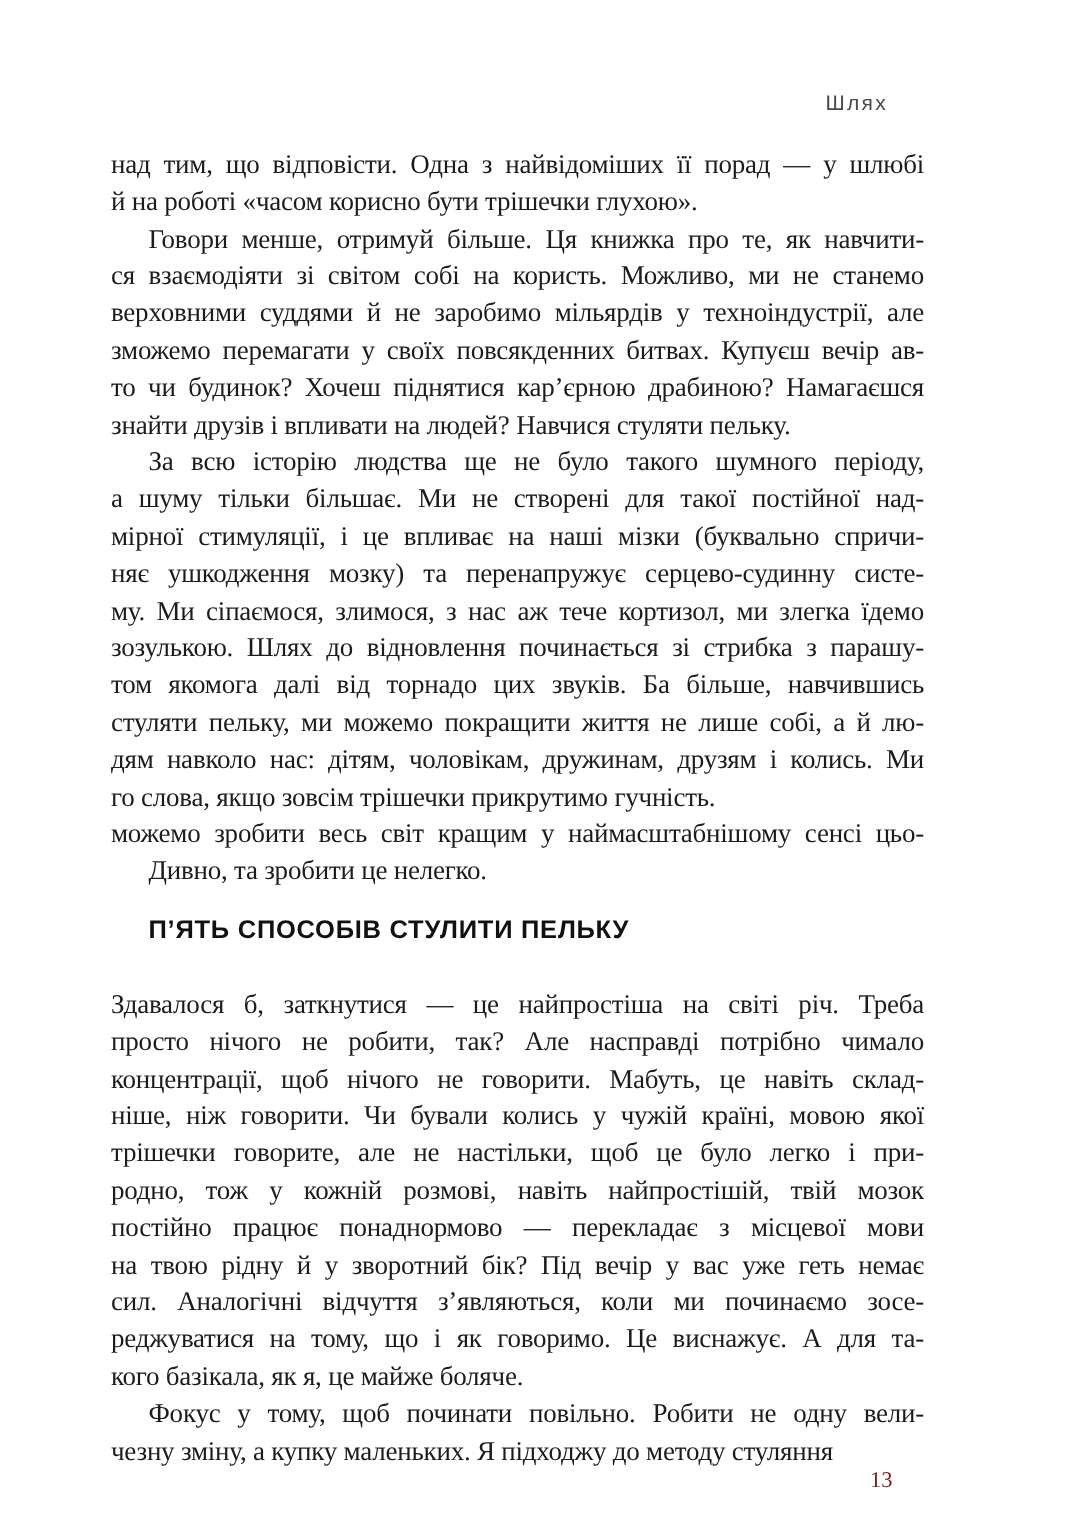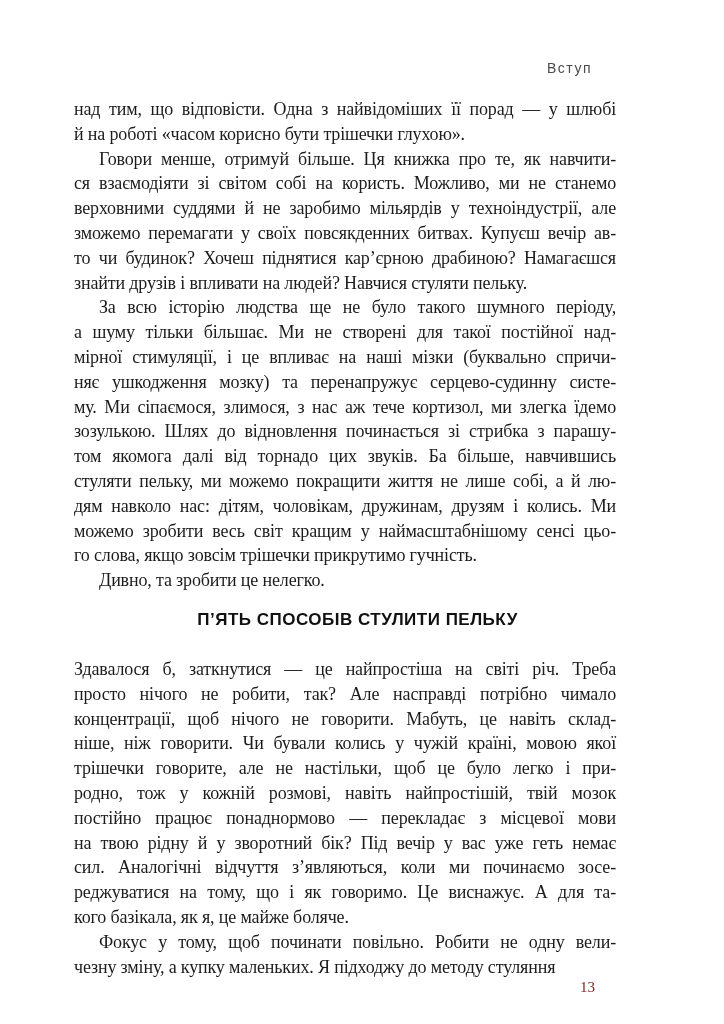--- a/index.html
+++ b/index.html
@@ -49,36 +49,35 @@
     text-indent: 25px;
   }
   .section-heading {
     margin: 16px 0 26px 25px;
     font-family: "Liberation Sans", sans-serif;
     font-weight: bold;
     font-size: 17px;
     line-height: 22px;
     letter-spacing: 0.5px;
     color: #111111;
-    text-align: center;
   }
   .page-number {
     position: absolute;
     top: 979px;
     right: 129px;
     font-family: "Liberation Serif", serif;
     font-size: 15px;
     color: #7f1d1d;
   }
 </style>
 </head>
 <body>
 
 <div class="page">
-  <div class="running-head">Вступ</div>
+  <div class="running-head">Шлях</div>
 
   <div class="text-block">
       <div class="para">
         <div class="line">над тим, що відповісти. Одна з найвідоміших її порад — у шлюбі</div>
         <div class="line last">й на роботі «часом корисно бути трішечки глухою».</div>
       </div>
       <div class="para">
         <div class="line indent">Говори менше, отримуй більше. Ця книжка про те, як навчити-</div>
         <div class="line">ся взаємодіяти зі світом собі на користь. Можливо, ми не станемо</div>
         <div class="line">верховними суддями й не заробимо мільярдів у техноіндустрії, але</div>
@@ -89,22 +88,22 @@
       <div class="para">
         <div class="line indent">За всю історію людства ще не було такого шумного періоду,</div>
         <div class="line">а шуму тільки більшає. Ми не створені для такої постійної над-</div>
         <div class="line">мірної стимуляції, і це впливає на наші мізки (буквально спричи-</div>
         <div class="line">няє ушкодження мозку) та перенапружує серцево-судинну систе-</div>
         <div class="line">му. Ми сіпаємося, злимося, з нас аж тече кортизол, ми злегка їдемо</div>
         <div class="line">зозулькою. Шлях до відновлення починається зі стрибка з парашу-</div>
         <div class="line">том якомога далі від торнадо цих звуків. Ба більше, навчившись</div>
         <div class="line">стуляти пельку, ми можемо покращити життя не лише собі, а й лю-</div>
         <div class="line">дям навколо нас: дітям, чоловікам, дружинам, друзям і колись. Ми</div>
+        <div class="line last">го слова, якщо зовсім трішечки прикрутимо гучність.</div>
         <div class="line">можемо зробити весь світ кращим у наймасштабнішому сенсі цьо-</div>
-        <div class="line last">го слова, якщо зовсім трішечки прикрутимо гучність.</div>
       </div>
       <div class="para">
         <div class="line last indent">Дивно, та зробити це нелегко.</div>
       </div>
       <h2 class="section-heading">П’ЯТЬ СПОСОБІВ СТУЛИТИ ПЕЛЬКУ</h2>
       <div class="para">
         <div class="line">Здавалося б, заткнутися — це найпростіша на світі річ. Треба</div>
         <div class="line">просто нічого не робити, так? Але насправді потрібно чимало</div>
         <div class="line">концентрації, щоб нічого не говорити. Мабуть, це навіть склад-</div>
         <div class="line">ніше, ніж говорити. Чи бували колись у чужій країні, мовою якої</div>

